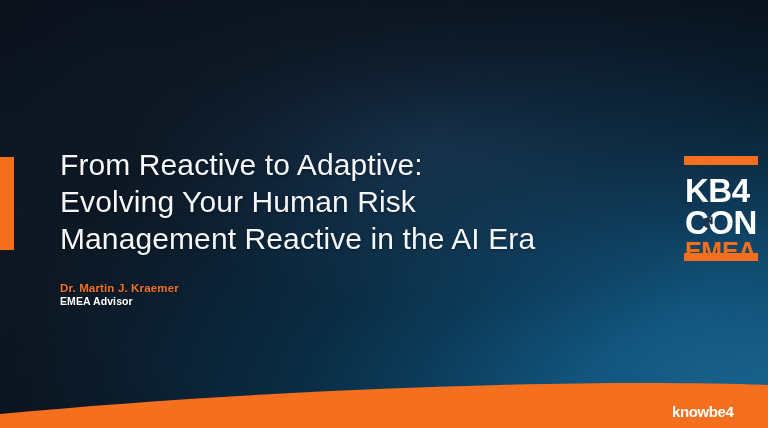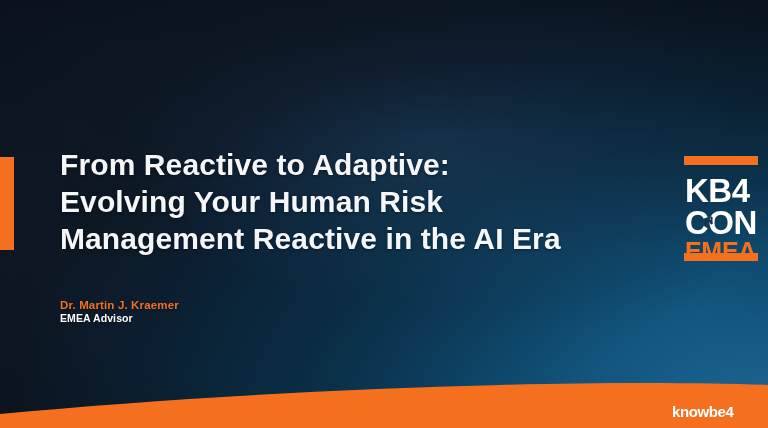--- a/index.html
+++ b/index.html
@@ -71,29 +71,29 @@
     background:#f4701f;
   }
 
   
   .title {
     position:absolute;
     left:60px; top:146px;
     width:560px;
     color:#f4f6f8;
     font-size:30px;
-    font-weight:700;
+    font-weight:400;
     line-height:37px;
     letter-spacing:0.1px;
     text-shadow:0 1px 3px rgba(0,0,0,0.40);
   }
   .title .tline { display:block; white-space:nowrap; }
 
   
-  .speaker { position:absolute; left:60px; top:281px;margin-top:17px; }
+  .speaker { position:absolute; left:60px; top:281px; }
   .speaker-name {
     display:block;
     color:#f4701f;
     font-size:11.5px;
     font-weight:bold;
     line-height:14px;
     letter-spacing:0.15px;
     text-shadow:0 1px 2px rgba(0,0,0,0.35);
   }
   .speaker-role, .speaker-region {

